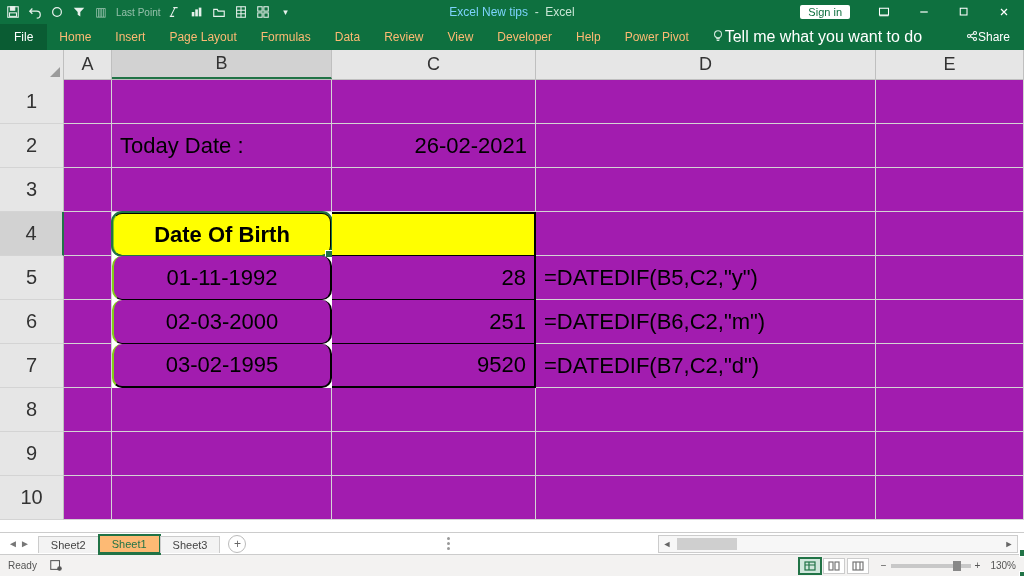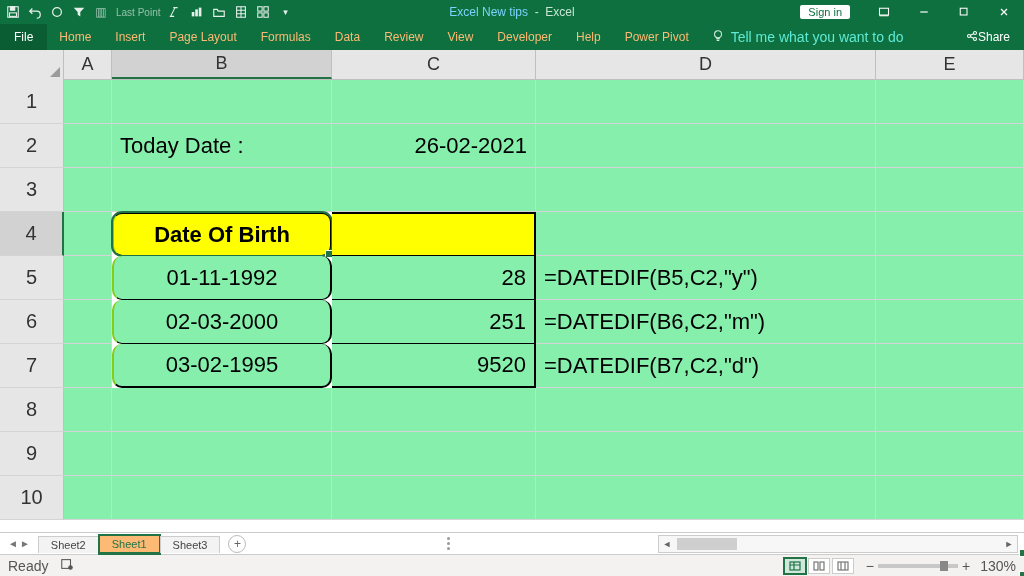--- a/index.html
+++ b/index.html
@@ -41,21 +41,21 @@
   
   .ribbon {
     background:#0e703f; height:26px; display:flex; align-items:center;
     color:#fff; font-size:12px;
   }
   .file-tab {
     background:#0a5c33; color:#fff; padding:5px 14px; height:26px;
     display:flex; align-items:center;
   }
   .rtab { padding:5px 12px; height:26px; display:flex; align-items:center; color:#fdba74;}
-  .tellme { display:flex; align-items:center; gap:6px; padding:0 10px; color:#5eead4; font-size:14px;}
+  .tellme { display:flex; align-items:center; padding:0 10px; color:#ffffff; font-size:16px;}
   .lamp { font-size:12px;}
   .share { margin-left:auto; padding:0 14px; color:#fff; display:flex; align-items:center; height:26px;}
   
   .colhead {
     display:flex; height:30px; background:#e6e6e6; border-bottom:1px solid #bfbfbf;
   }
   .rowhead-corner {
     width:64px; height:30px; background:#e6e6e6; border-right:1px solid #bfbfbf;
     position:relative;
   }
@@ -74,21 +74,21 @@
   .grow { display:flex; height:44px;}
   .rhead {
     width:64px; display:flex; align-items:center; justify-content:center;
     background:#e6e6e6; border-right:1px solid #bfbfbf; border-bottom:1px solid #d4d4d4;
     font-size:20px; color:#333;
   }
   .rhead.sel{ background:#d2d2d2; border-right:2px solid #217346;}
   .cell {
     border-right:1px solid #d4d4d4; border-bottom:1px solid #d4d4d4;
     display:flex; align-items:center; font-size:22px; color:#000;
-    padding:0 8px; background:#86efac; position:relative;
+    padding:0 8px; background:#a21caf; position:relative;
   }
   .wA{width:48px;} .wB{width:220px;} .wC{width:204px;} .wD{width:340px;} .wE{width:148px;}
   .right{ justify-content:flex-end;}
   .center{ justify-content:center;}
   .bold{ font-weight:bold;}
   .yellow{ background:#ffff00;}
   .bthick-l{ border-left:2px solid #84cc16;border-radius:10px;}
   .bthick-r{ border-right:2px solid #000;}
   .bthick-t{ border-top:2px solid #000;}
   .bthick-b{ border-bottom:2px solid #000;}
@@ -123,21 +123,21 @@
     border:1px solid #ccc; width:360px; margin-right:6px; background:#f7f7f7;
   }
   .hscroll .btn{ width:16px; text-align:center; color:#666; font-size:9px;}
   .hscroll .thumb{ width:60px; height:12px; background:#cfcfcf; margin:0 2px;}
   .hscroll .track{ flex:1;}
   .dotsplit{ width:6px; height:16px; display:flex; flex-direction:column; justify-content:center; gap:2px; margin-right:4px;}
   .dotsplit i{ width:3px; height:3px; background:#999; border-radius:50%;}
   
   .statusbar{
     height:22px; background:#f3f2f1; border-top:1px solid #ccc;
-    display:flex; align-items:center; font-size:14px; color:#555; padding:0 8px;
+    display:flex; align-items:center; font-size:10px; color:#555; padding:0 8px;
   }
   .statusbar .vbtn{ width:22px; height:16px; border:1px solid #ccc; margin-left:2px; background:#fff; display:flex; align-items:center; justify-content:center;}
   .statusbar .vbtn.active{ background:#d0e7dc; border-color:#217346;}
   .zoom{ margin-left:12px; display:flex; align-items:center; gap:4px;}
   .zoom .slider{ width:80px; height:4px; background:#c8c8c8; position:relative;}
   .zoom .slider .knob{ position:absolute; right:10px; top:-3px; width:8px; height:10px; background:#888;}
   .spacer{ flex:1;}
 </style>
 </head>
 <body>

